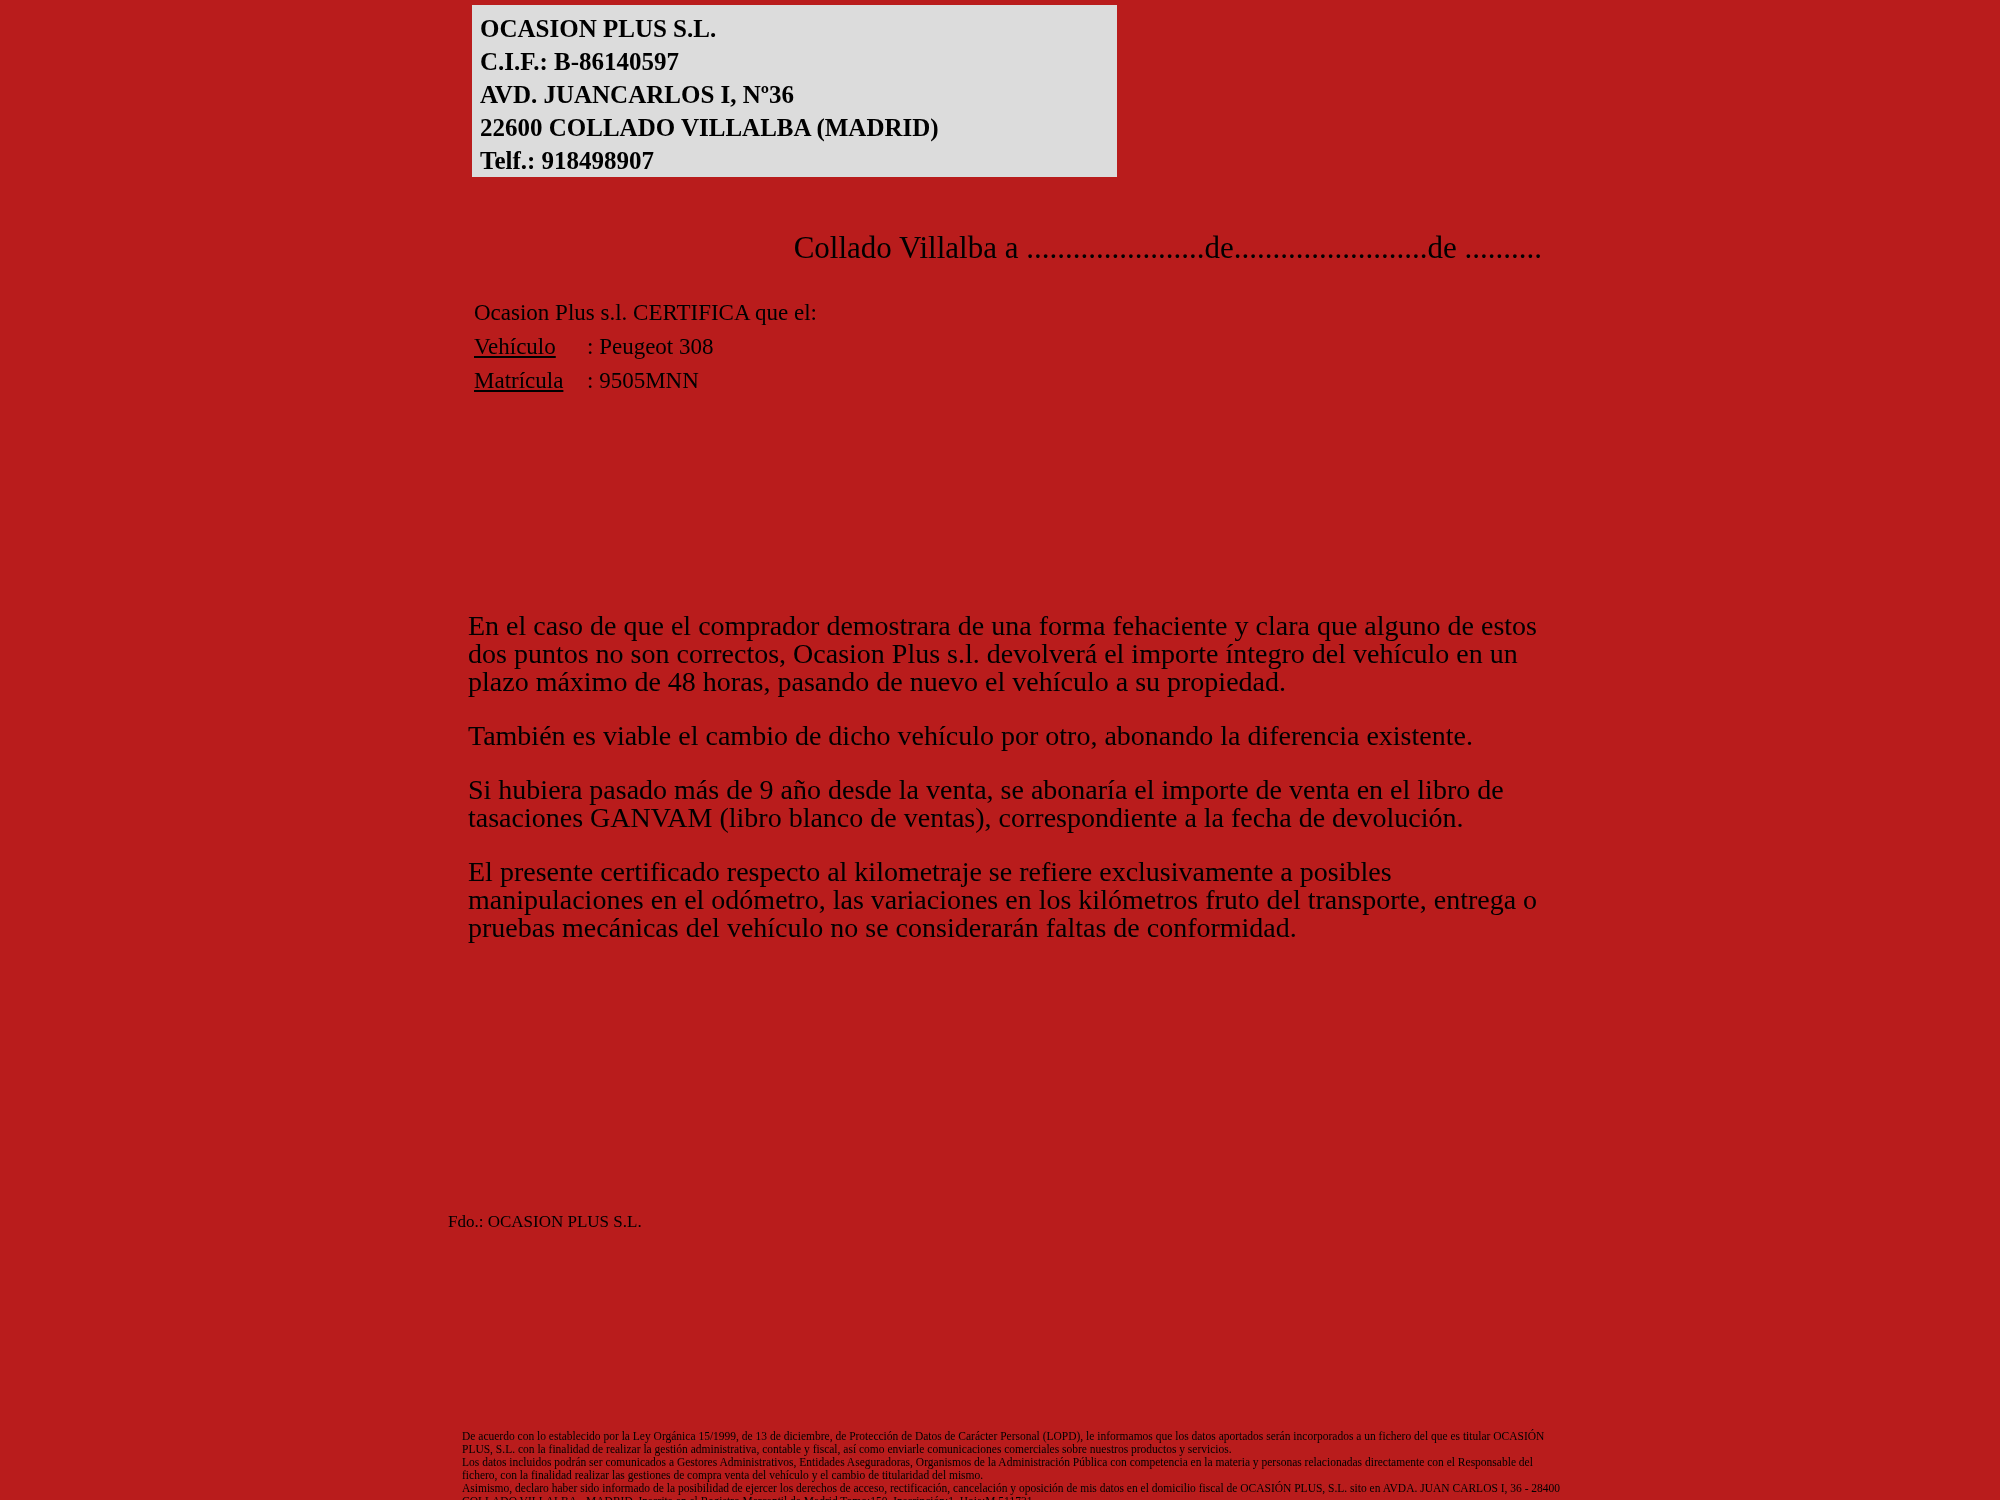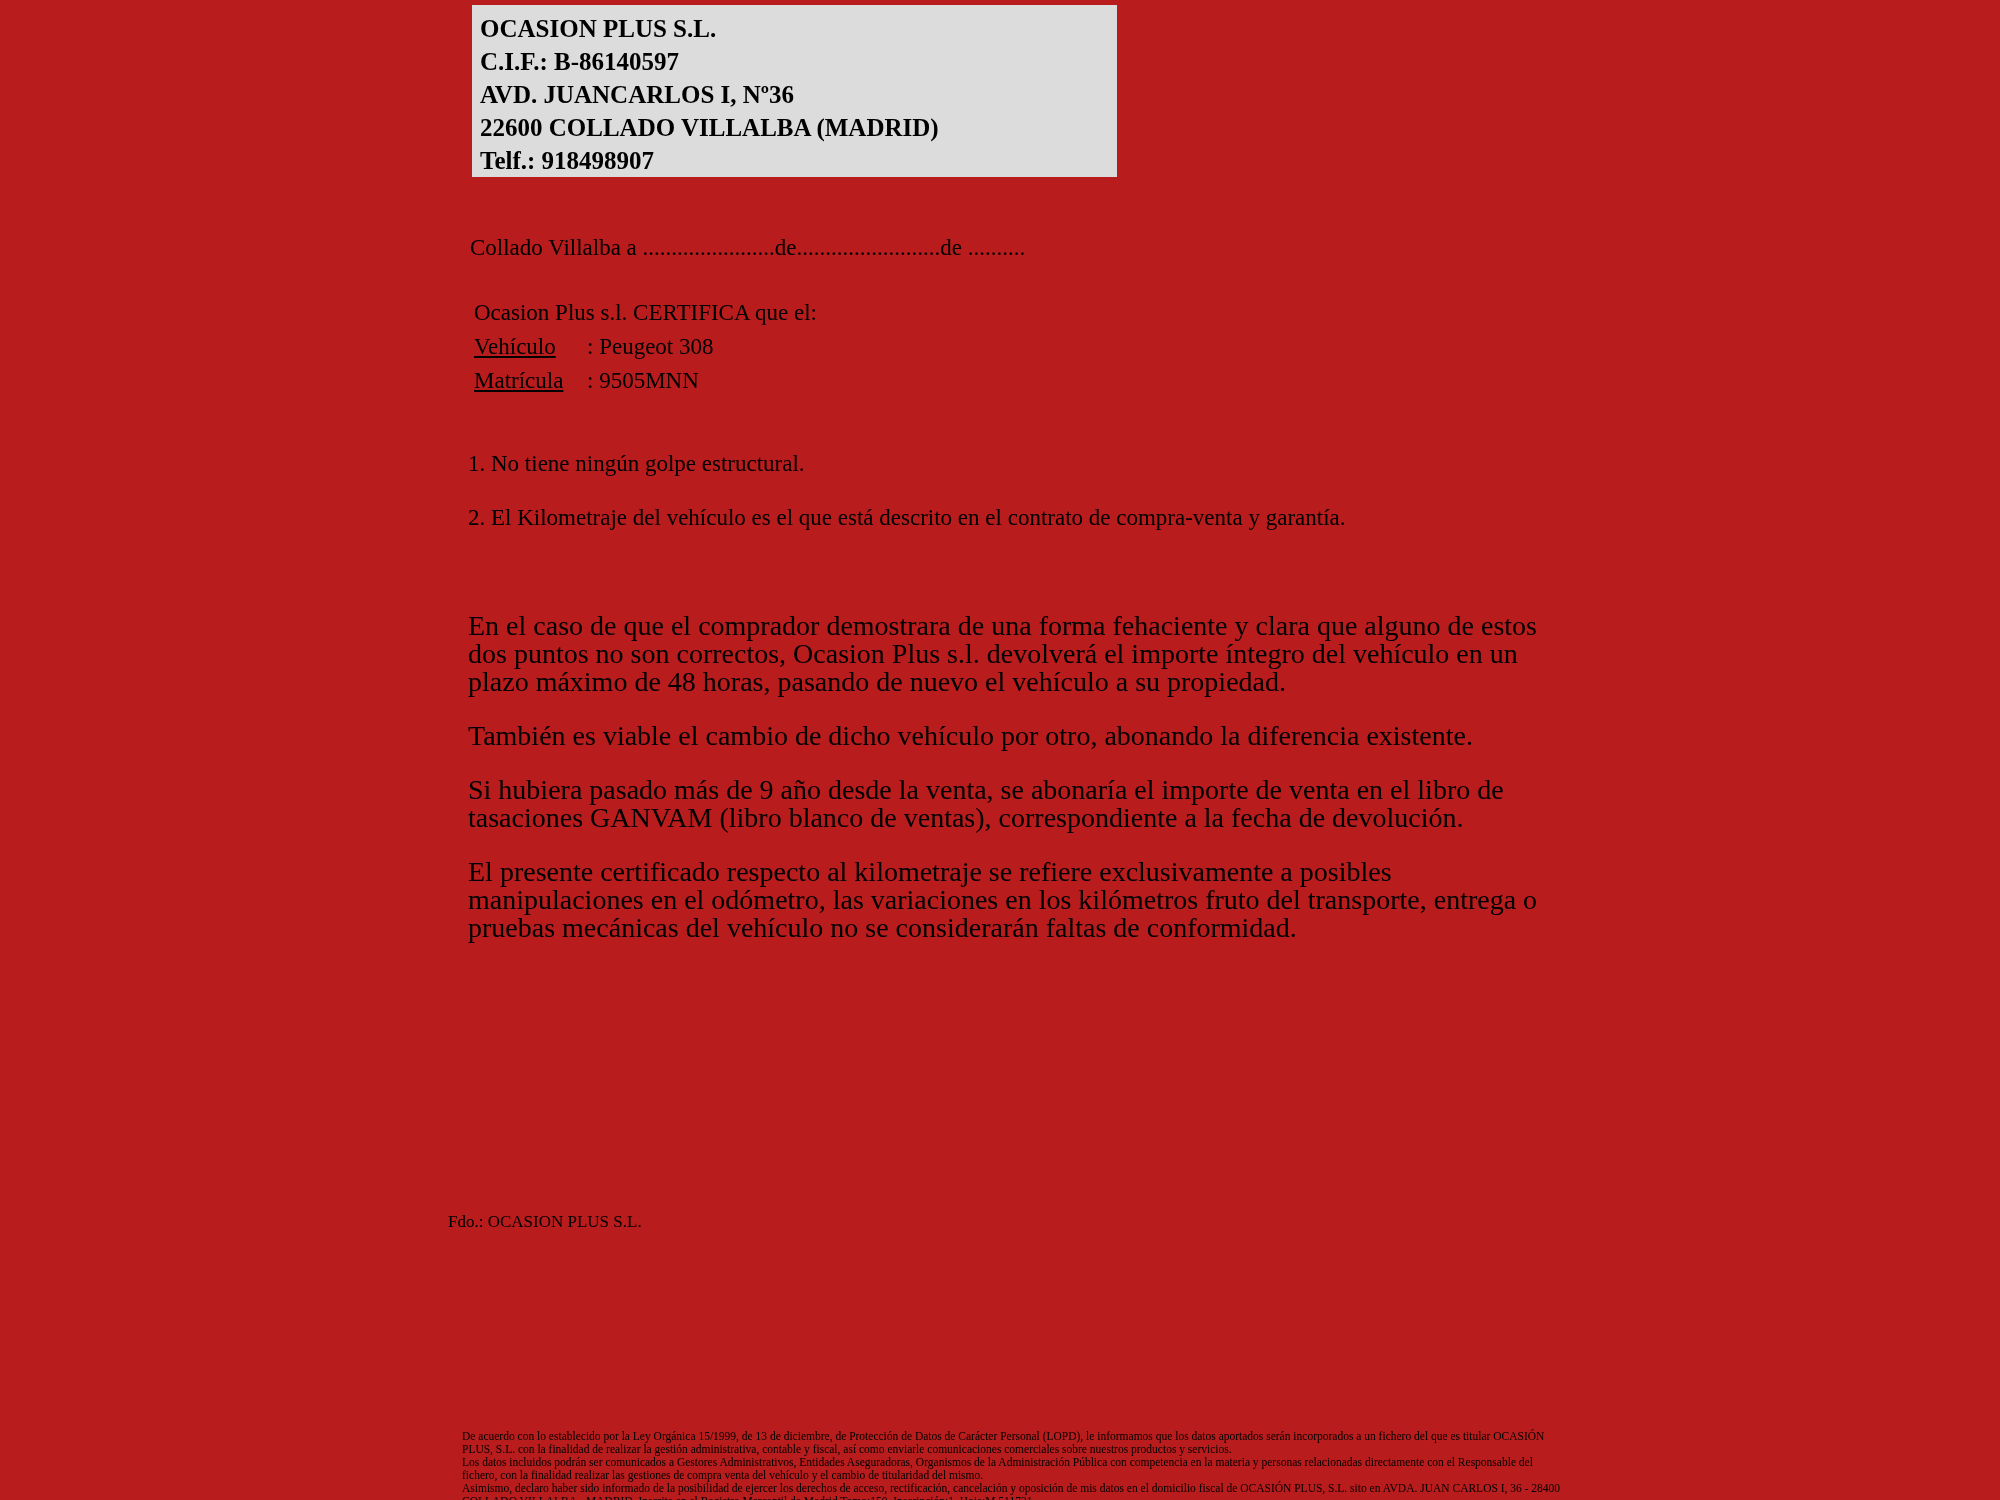--- a/index.html
+++ b/index.html
@@ -26,22 +26,23 @@
     font-weight: bold;
     font-size: 25px;
     line-height: 33px;
     white-space: nowrap;
   }
   .date-line {
     position: absolute;
     left: 470px;
     top: 234px;
     width: 1072px;
-    font-size: 23px;
+    font-size: 31px;
     line-height: 28px;
+    text-align: right;
     white-space: nowrap;
   }
   .cert-block {
     position: absolute;
     left: 474px;
     top: 296px;
     font-size: 23px;
     line-height: 34px;
   }
   .cert-label {
@@ -102,24 +103,20 @@
   <div class="cert-block">
     <div>Ocasion Plus s.l. CERTIFICA que el:</div>
     <div class="cert-row">
       <span class="cert-label"><span>Vehículo</span></span><span>: Peugeot 308</span>
     </div>
     <div class="cert-row">
       <span class="cert-label"><span>Matrícula</span></span><span>: 9505MNN</span>
     </div>
   </div>
 
-  <div class="points">
-    <p>1. No tiene ningún golpe estructural.</p>
-    <p>2. El Kilometraje del vehículo es el que está descrito en el contrato de compra-venta y garantía.</p>
-  </div>
 
   <div class="paragraphs">
     <p>En el caso de que el comprador demostrara de una forma fehaciente y clara que alguno de estos dos puntos no son correctos, Ocasion Plus s.l. devolverá el importe íntegro del vehículo en un plazo máximo de 48 horas, pasando de nuevo el vehículo a su propiedad.</p>
     <p>También es viable el cambio de dicho vehículo por otro, abonando la diferencia existente.</p>
     <p>Si hubiera pasado más de 9 año desde la venta, se abonaría el importe de venta en el libro de tasaciones GANVAM (libro blanco de ventas), correspondiente a la fecha de devolución.</p>
     <p>El presente certificado respecto al kilometraje se refiere exclusivamente a posibles manipulaciones en el odómetro, las variaciones en los kilómetros fruto del transporte, entrega o pruebas mecánicas del vehículo no se considerarán faltas de conformidad.</p>
   </div>
 
   <div class="signature">Fdo.: OCASION PLUS S.L.</div>
 

